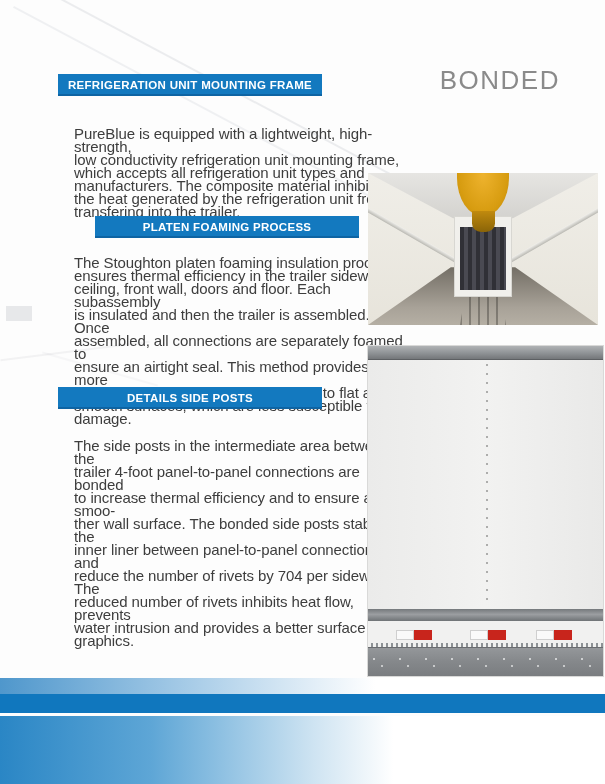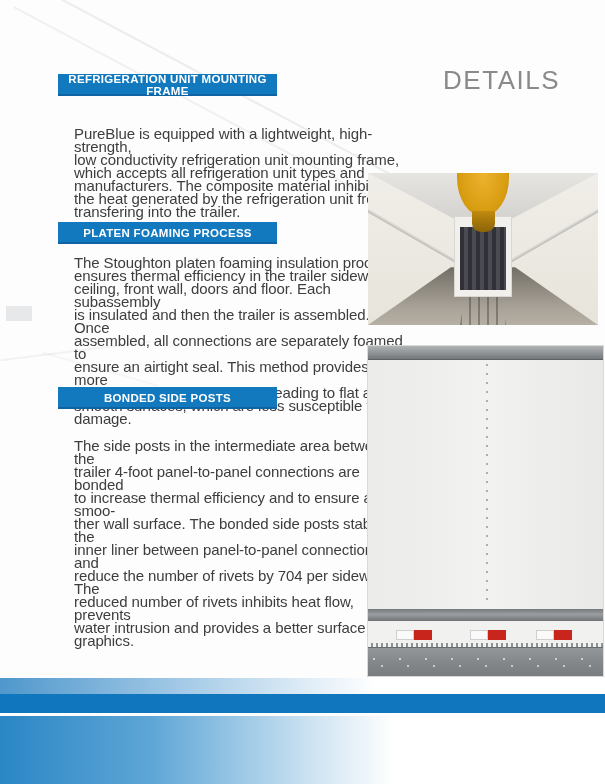--- a/index.html
+++ b/index.html
@@ -12,27 +12,27 @@
     transform-origin:left top;transform:rotate(28deg);}
   .streak.s1{left:46px;top:-10px;width:450px;}
   .streak.s2{left:14px;top:6px;width:455px;background:rgba(140,150,162,0.12);}
   .ghost{position:absolute;background:rgba(120,126,138,0.16);}
   .ghost.g1{left:6px;top:306px;width:26px;height:15px;}
   .ghost.g2{left:0px;top:350px;width:150px;height:2px;transform:rotate(-7deg);opacity:.5;}
   .ghost.g3{left:40px;top:368px;width:120px;height:2px;transform:rotate(16deg);opacity:.35;}
 
   
   .sec-bar{
-    position:absolute;left:58px;width:219px;height:22px;
+    position:absolute;left:58px;width:264px;height:22px;
     background:var(--accent-blue,#1379bf);
     box-shadow:inset 0 -2px 0 rgba(0,40,80,0.25);
     color:#ffffff;font-weight:bold;font-size:11.5px;letter-spacing:.3px;
     display:flex;align-items:center;justify-content:center;text-align:center;
   }
-  .bar1{top:74px;} .bar2{top:222px;} .bar3{top:387px;}
+  .bar1{top:74px;} .bar2{top:216px;margin-left:37px;} .bar3{top:387px;}
   .sec-body{
     position:absolute;left:58px;width:332px;margin:16px;
     color:var(--body-text,#3d3d3d);font-size:15px;line-height:13px;
     white-space:pre-line;letter-spacing:-0.1px;
   }
   .body1{top:111px;} .body2{top:240px;} .body3{top:423px;}
 
   
   .headline{
     position:absolute;left:398px;top:66px;width:166px;text-align:right;
@@ -111,21 +111,21 @@
 
 <div class="page">
 
   <div class="streak s1"></div>
   <div class="streak s2"></div>
   <div class="ghost g1"></div>
   <div class="ghost g2"></div>
   <div class="ghost g3"></div>
 
   <div class="headline">
-    <div class="hl2">DETAILS</div>
+    <div class="hl2">BONDED</div>
   </div>
 
   <div class="sec-bar bar1">
     <span>REFRIGERATION UNIT MOUNTING FRAME</span>
   </div>
   <p class="sec-body body1">PureBlue is equipped with a lightweight, high-strength,
 low conductivity refrigeration unit mounting frame,
 which accepts all refrigeration unit types and
 manufacturers. The composite material inhibits
 the heat generated by the refrigeration unit from
@@ -137,21 +137,21 @@
   <p class="sec-body body2">The Stoughton platen foaming insulation process
 ensures thermal efficiency in the trailer sidewalls,
 ceiling, front wall, doors and floor. Each subassembly
 is insulated and then the trailer is assembled. Once
 assembled, all connections are separately foamed to
 ensure an airtight seal. This method provides a more
 consistent insulation process, leading to flat and
 smooth surfaces, which are less susceptible to damage.</p>
 
   <div class="sec-bar bar3">
-    <span>BONDED SIDE POSTS</span>
+    <span>DETAILS SIDE POSTS</span>
   </div>
   <p class="sec-body body3">The side posts in the intermediate area between the
 trailer 4-foot panel-to-panel connections are bonded
 to increase thermal efficiency and to ensure a smoo-
 ther wall surface. The bonded side posts stabilize the
 inner liner between panel-to-panel connections and
 reduce the number of rivets by 704 per sidewall. The
 reduced number of rivets inhibits heat flow, prevents
 water intrusion and provides a better surface for graphics.</p>
 

